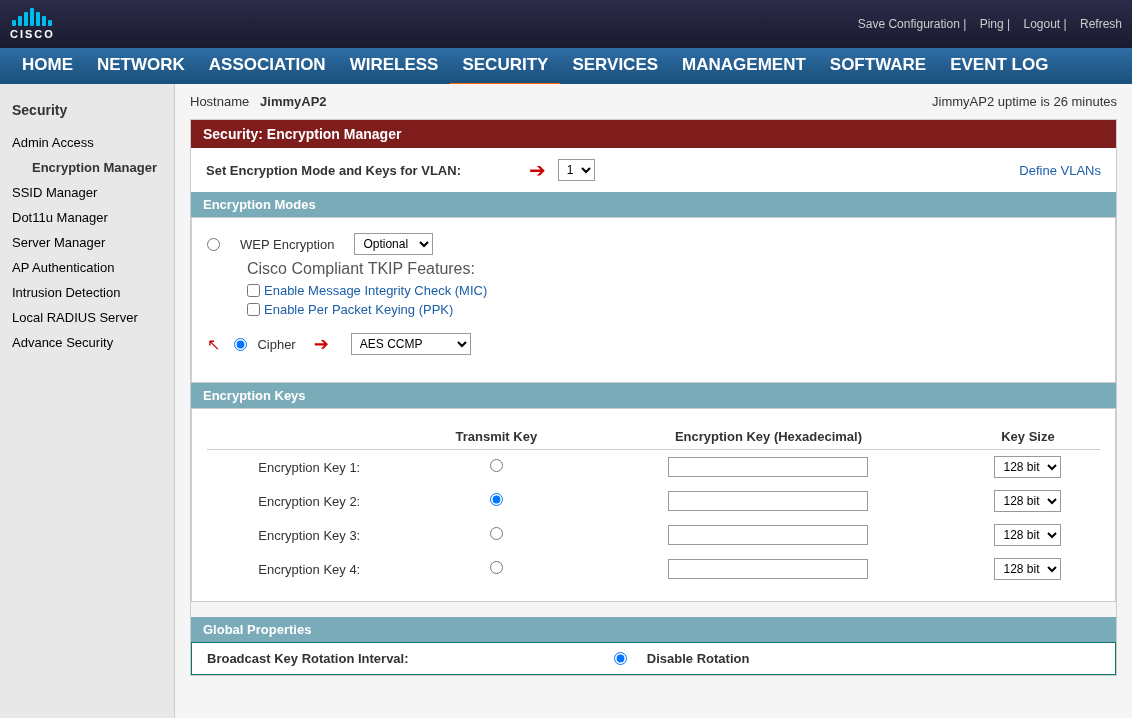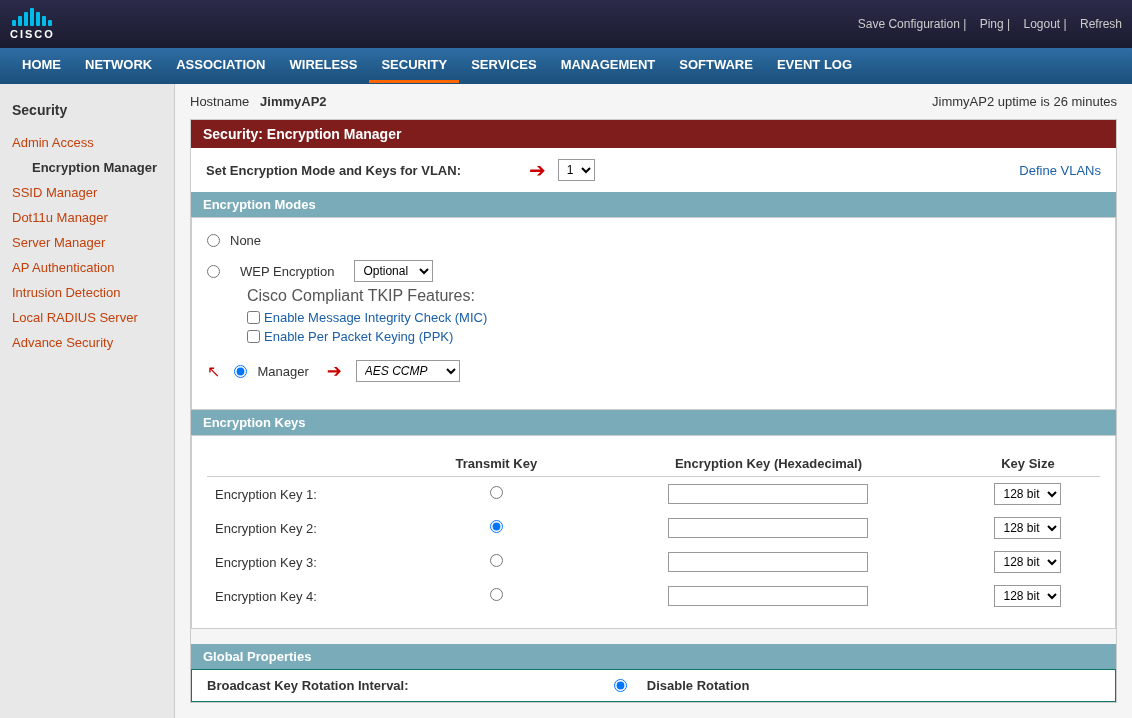--- a/index.html
+++ b/index.html
@@ -51,21 +51,21 @@
     #navbar {
       background: linear-gradient(to bottom, #2e6da4, #1a4f7a);
       display: flex;
       align-items: center;
       padding: 0 10px;
       height: 36px;
     }
     .nav-item {
       color: white;
       text-decoration: none;
-      font-size: 13px;
+      font-size: 17px;
       font-weight: bold;
       padding: 8px 12px;
       border-bottom: 3px solid transparent;
       display: inline-block;
     }
     .nav-item.active { border-bottom: 3px solid #ff6600; color: #fff; }
 
     
     #layout {
       display: flex;
@@ -81,21 +81,21 @@
     }
     .sidebar-title {
       font-size: 14px;
       font-weight: bold;
       color: #333;
       padding: 8px 12px 12px 12px;
     }
     .sidebar-link {
       display: block;
       padding: 5px 12px;
-      color: #c2410c;
+      color: #000000;
       text-decoration: none;
       font-size: 13px;
     }
     .sidebar-link.active {
       color: #333;
       font-weight: bold;
       text-decoration: none;
       padding-left: 32px;
     }
 
@@ -201,21 +201,21 @@
       font-weight: bold;
       font-size: 13px;
       padding: 5px 8px;
       border-bottom: 1px solid #ccc;
     }
     .keys-table td {
       text-align: center;
       padding: 6px 8px;
       font-size: 13px;
     }
-    .keys-table td:first-child { text-align: left; }
+    .keys-table td:first-child { text-align: center; }
     .hex-input {
       width: 200px;
       height: 20px;
       border: 1px solid #999;
       font-size: 12px;
       padding: 2px;
     }
 
     
     .global-props {
@@ -317,24 +317,20 @@
             <option>1</option>
             <option>2</option>
           </select>
         </div>
         <a href="#" class="define-vlan">Define VLANs</a>
       </div>
 
       <div class="section-header sub">Encryption Modes</div>
       <div class="enc-modes">
 
-        <div class="mode-row">
-          <input type="radio" name="enc_mode" id="mode_none" style="">
-          <label for="mode_none">None</label>
-        </div>
 
         <div class="mode-row" style="align-items:flex-start; flex-direction: column; gap:0;">
           <div style="display:flex; align-items:center; gap:20px;">
             <input type="radio" name="enc_mode" id="mode_wep" style="">
             <label for="mode_wep">WEP Encryption</label>
             <select>
               <option>Optional</option>
               <option>Required</option>
             </select>
           </div>
@@ -349,24 +345,24 @@
               <input type="checkbox" id="ppk_check" style="">
               <label for="ppk_check">Enable Per Packet Keying (PPK)</label>
             </div>
           </div>
         </div>
 
         <div class="mode-row" style="margin-top:8px;">
 
           <span style="color:#cc0000; font-size:16px; margin-right:4px;">↖</span>
           <input type="radio" name="enc_mode" id="mode_cipher" checked="" style="">
-          <label for="mode_cipher">Manager</label>
+          <label for="mode_cipher">Cipher</label>
 
           <span style="color:#cc0000; font-size:18px; margin-left:8px;">➔</span>
-          <select style="margin-left:4px; width:104px;font-style:italic;">
+          <select style="margin-left:12px; width:120px;">
             <option>AES CCMP</option>
             <option>TKIP</option>
             <option>AES CCMP + TKIP</option>
           </select>
         </div>
       </div>
 
       <div class="section-header sub">Encryption Keys</div>
       <div class="enc-keys">
         <div class="keys-inner">

